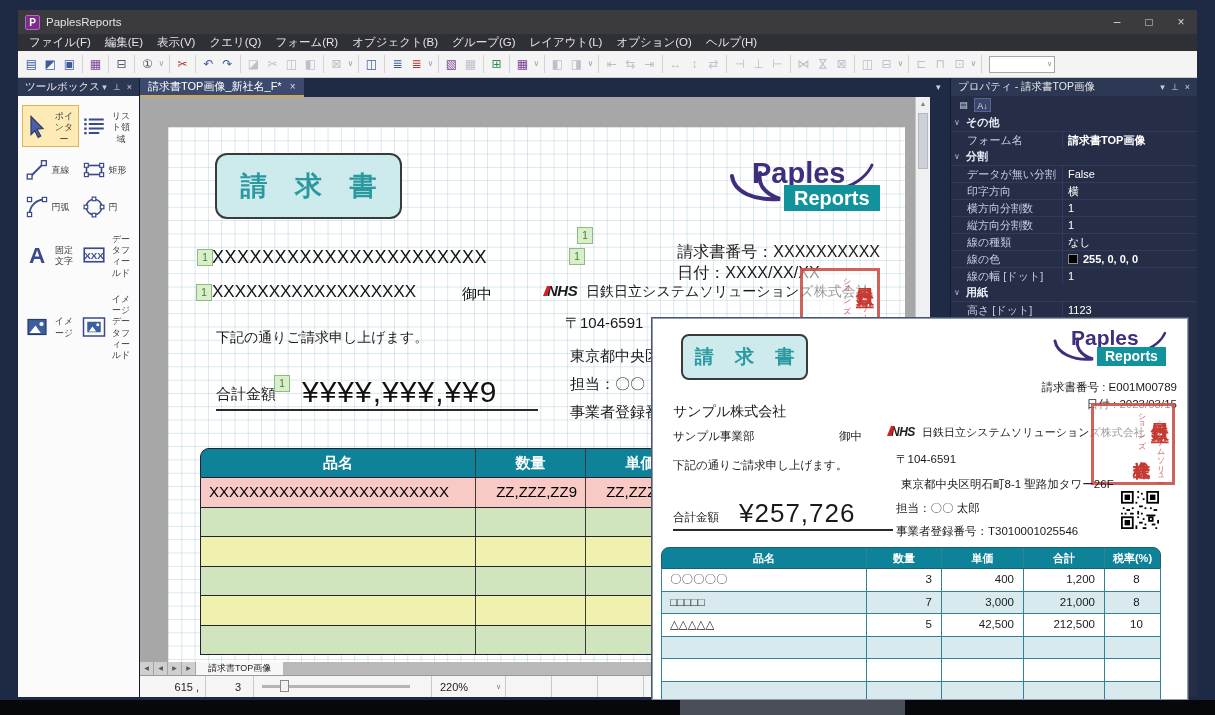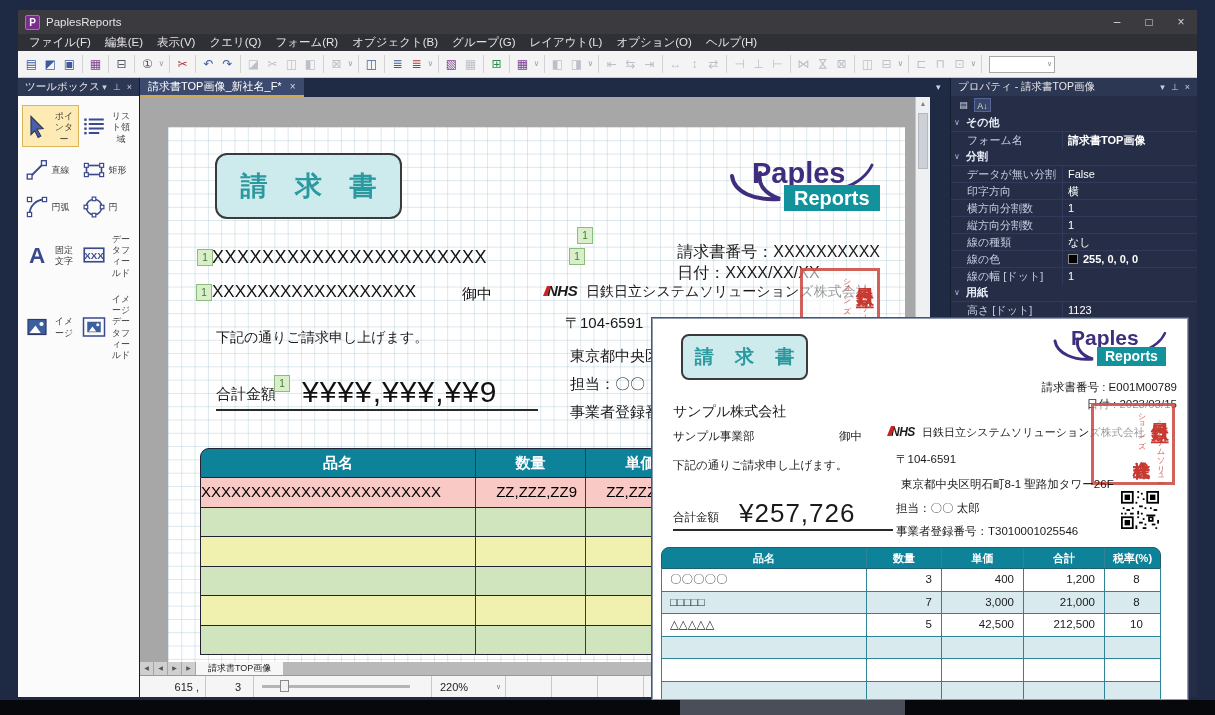--- a/index.html
+++ b/index.html
@@ -429,21 +429,21 @@
 
         <div class="dtbl" style="left:32px;top:321px;width:705px">
           <div class="dhrow">
             <span class="dc dc1">品名</span>
             <span class="dc dc2">数量</span>
             <span class="dc dc3">単価</span>
             <span class="dc dc4">合計</span>
             <span class="dc dc5">税率(%)</span>
           </div>
           <div class="drow r-pink">
-            <span class="dc dc1" style="">XXXXXXXXXXXXXXXXXXXXXXXX</span>
+            <span class="dc dc1" style="padding-left:8px">XXXXXXXXXXXXXXXXXXXXXXXX</span>
             <span class="dc dc2 num">ZZ,ZZZ,ZZ9</span>
             <span class="dc dc3 num">ZZ,ZZZ,ZZ9</span>
             <span class="dc dc4 num">ZZ,ZZZ,ZZ9</span>
             <span class="dc dc5 num">ZZ9</span>
           </div>
           <div class="drow r-grn">
                 <span class="dc dc1"></span>
                 <span class="dc dc2"></span>
                 <span class="dc dc3"></span>
                 <span class="dc dc4"></span>

